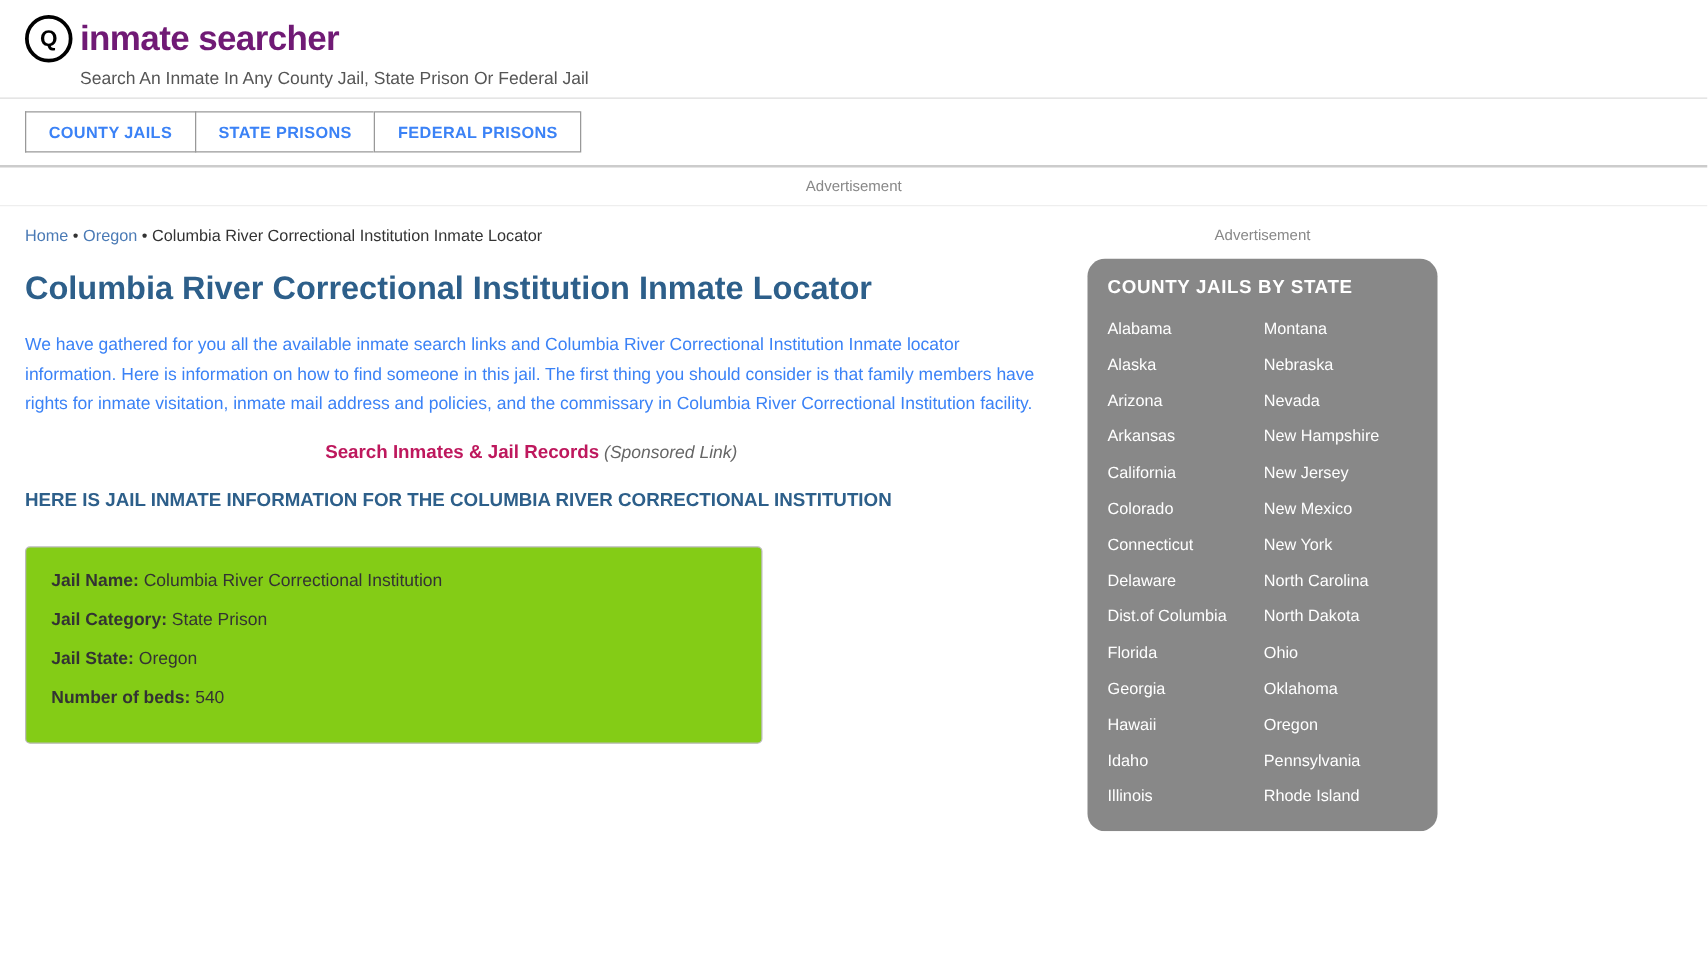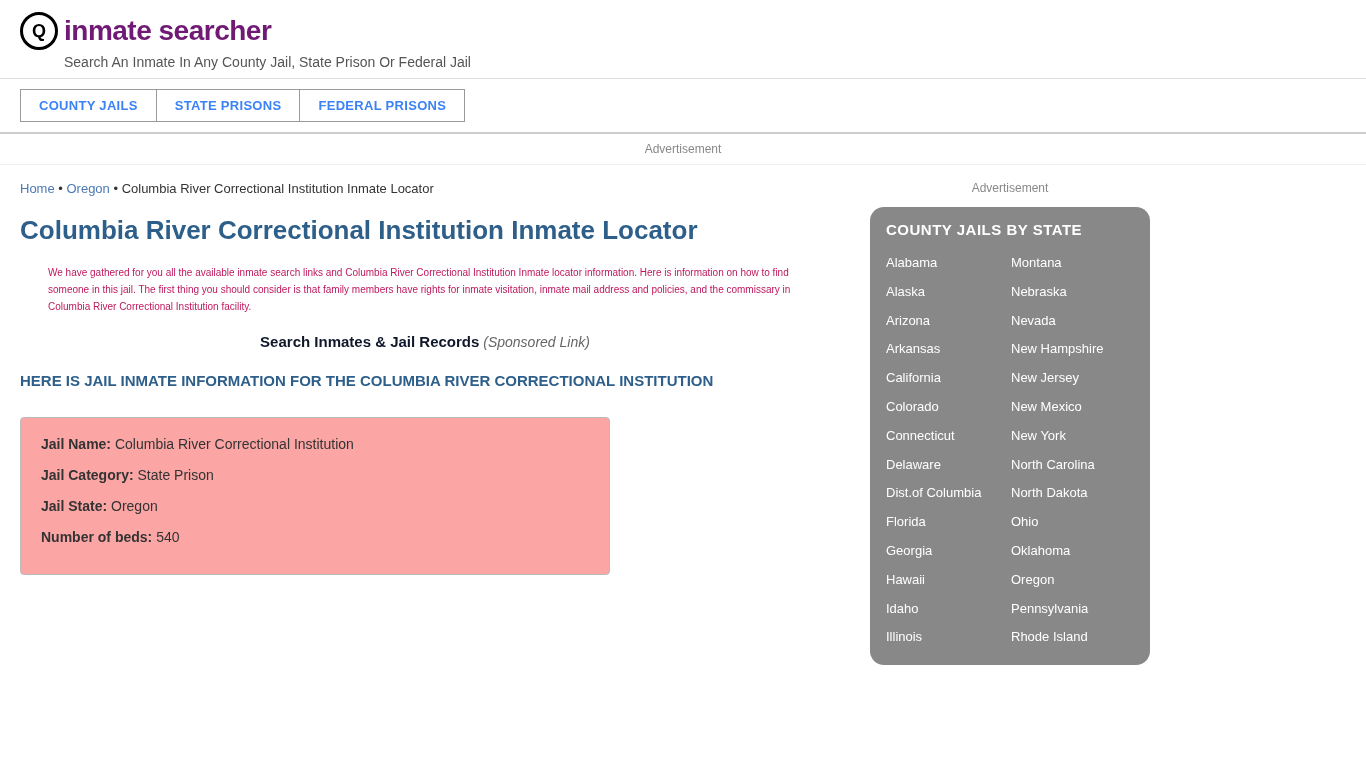--- a/index.html
+++ b/index.html
@@ -28,32 +28,32 @@
     #content { flex: 1; padding: 16px 20px 20px 0; max-width: 830px; }
 
     
     #breadcrumb { font-size: 13px; color: #333; margin-bottom: 18px; }
     #breadcrumb a { color: #4a7ab5; text-decoration: none; }
 
     
     #page-title { font-size: 26px; font-weight: bold; color: #2d5f8a; margin-bottom: 16px; line-height: 1.3; }
 
     
-    #description { font-size: 10px; line-height: 1.7; color: #be185d; margin-bottom: 18px; margin-left: 28px; }
+    #description { font-size: 14px; line-height: 1.7; color: #3b82f6; margin-bottom: 18px; }
 
     
     #search-link-area { text-align: center; margin-bottom: 22px; }
-    #search-link-area a { color: #0f172a; font-weight: bold; font-size: 15px; text-decoration: none; }
+    #search-link-area a { color: #be185d; font-weight: bold; font-size: 15px; text-decoration: none; }
     #sponsored-text { color: #666; font-style: italic; font-size: 14px; }
 
     
     #section-heading { font-size: 15px; font-weight: bold; color: #2d5f8a; margin-bottom: 28px; text-transform: uppercase; }
 
     
-    #info-box { border: 1px solid #bbb; border-radius: 4px; padding: 16px 20px; background: #fca5a5; max-width: 590px; }
+    #info-box { border: 1px solid #bbb; border-radius: 4px; padding: 16px 20px; background: #84cc16; max-width: 590px; }
     .info-row { margin-bottom: 10px; font-size: 14px; line-height: 1.5; }
     .info-label { font-weight: bold; }
 
     
     #sidebar { width: 300px; flex-shrink: 0; padding: 16px 0 0 20px; }
     #sidebar-ad { font-size: 12px; color: #888; text-align: center; margin-bottom: 12px; }
     #county-jails-box { background: #888; border-radius: 14px; padding: 14px 16px; }
     #county-jails-title { font-size: 15px; font-weight: bold; color: #fff; text-transform: uppercase; margin-bottom: 12px; letter-spacing: 0.5px; }
     .states-grid { display: grid; grid-template-columns: 1fr 1fr; gap: 2px 2px; }
     .state-link { font-size: 13px; color: #fff; text-decoration: none; padding: 3px 0; display: block; line-height: 1.6; }

